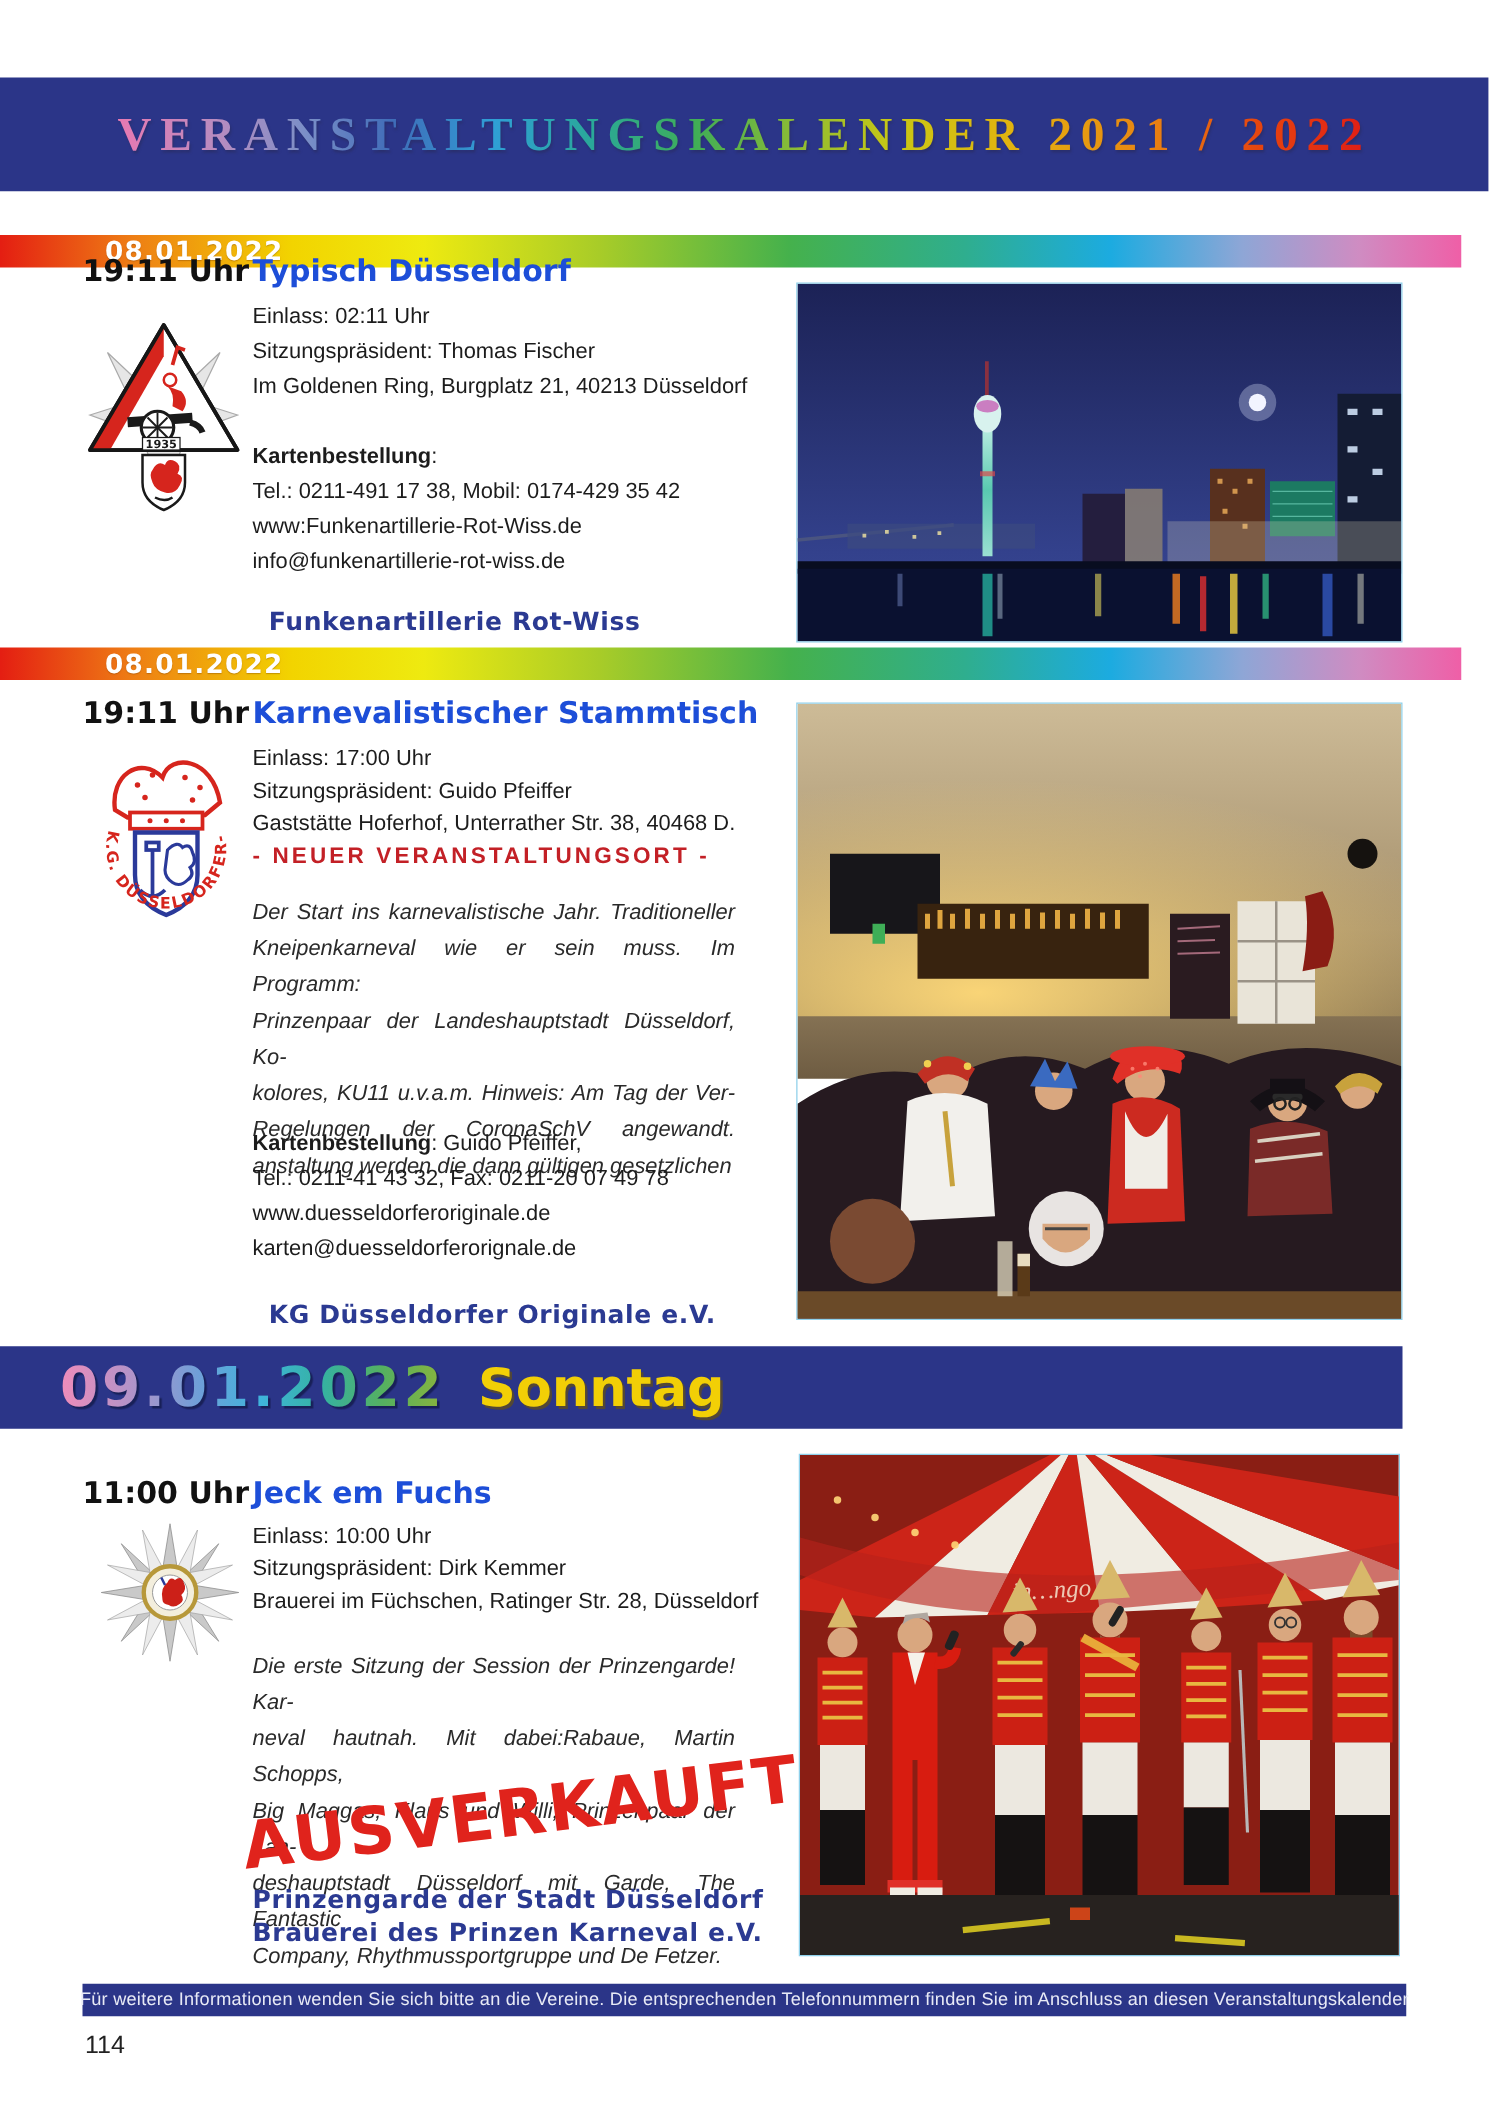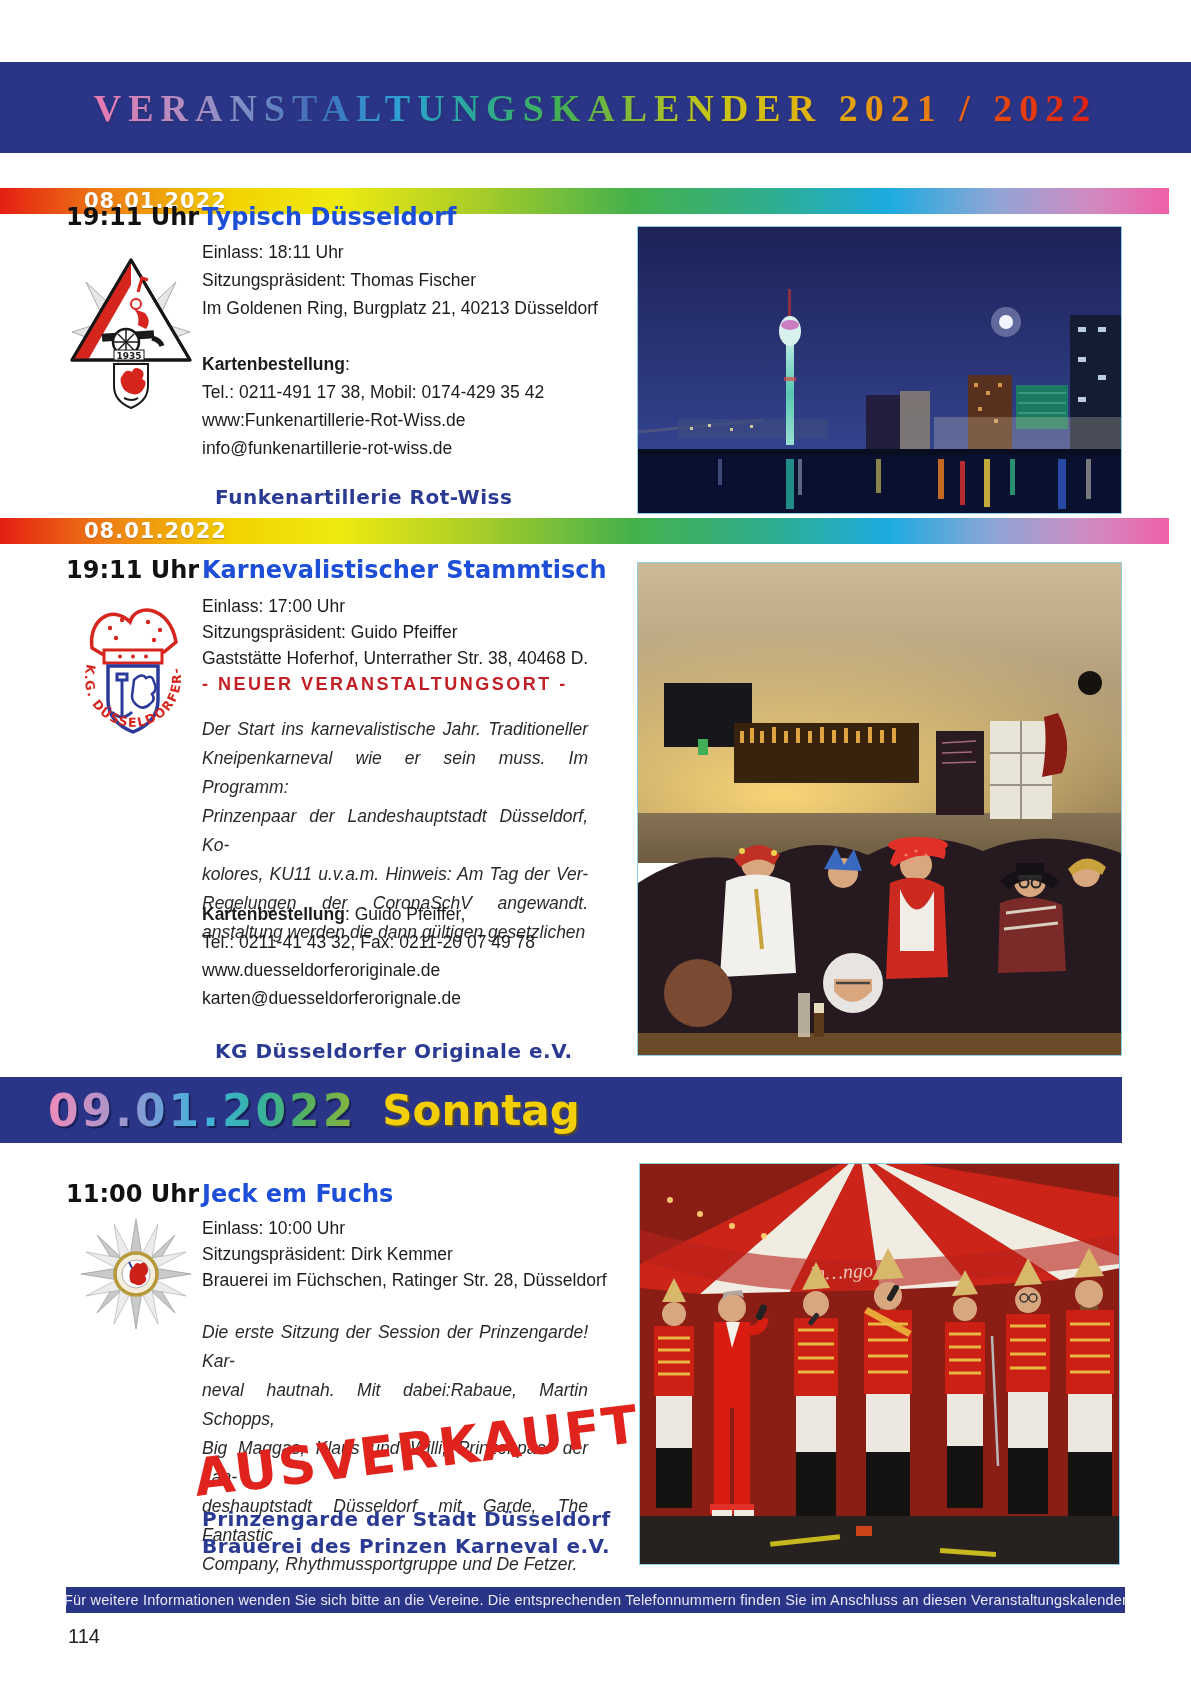--- a/index.html
+++ b/index.html
@@ -92,21 +92,21 @@
     <path d="M70,57 q6,6 4,16 l8,4 q6,-8 -1,-16 Z" fill="#d6251d"></path>
     <path d="M74,40 l4,-14 l6,2" stroke="#d6251d" stroke-width="3" fill="none"></path>
     <rect x="50" y="98" width="30" height="10" fill="#fff" stroke="#1a1a1a"></rect>
     <text x="65" y="106.5" font-size="9" font-weight="bold" fill="#1a1a1a" text-anchor="middle" font-family="DejaVu Sans, sans-serif">1935</text>
     <path d="M50,112 h34 v22 q0,15 -17,22 q-17,-7 -17,-22 Z" fill="#fff" stroke="#1a1a1a" stroke-width="2"></path>
     <path d="M58,124 q4,-8 10,-4 q2,-6 8,-3 q6,3 2,10 q6,2 2,9 q-4,8 -12,6 q-8,-2 -10,-8 q-3,-7 0,-10 Z" fill="#d6251d"></path>
     <path d="M60,146 q8,4 14,0" stroke="#1a1a1a" stroke-width="2" fill="none"></path>
   </svg>
 
   <div class="info" style="left:202px;top:238px;">
-    <div>Einlass: 18:11 Uhr</div>
+    <div>Einlass: 02:11 Uhr</div>
     <div>Sitzungspräsident: Thomas Fischer</div>
     <div>Im Goldenen Ring, Burgplatz 21, 40213 Düsseldorf</div>
   </div>
   <div class="info" style="left:202px;top:350px;">
     <div><span class="b">Kartenbestellung</span><span>:</span></div>
     <div>Tel.: 0211-491 17 38, Mobil: 0174-429 35 42</div>
     <div>www:Funkenartillerie-Rot-Wiss.de</div>
     <div>info@funkenartillerie-rot-wiss.de</div>
   </div>
   <div class="club" style="left:215px;top:484px;text-align:right;">Funkenartillerie Rot-Wiss</div>

